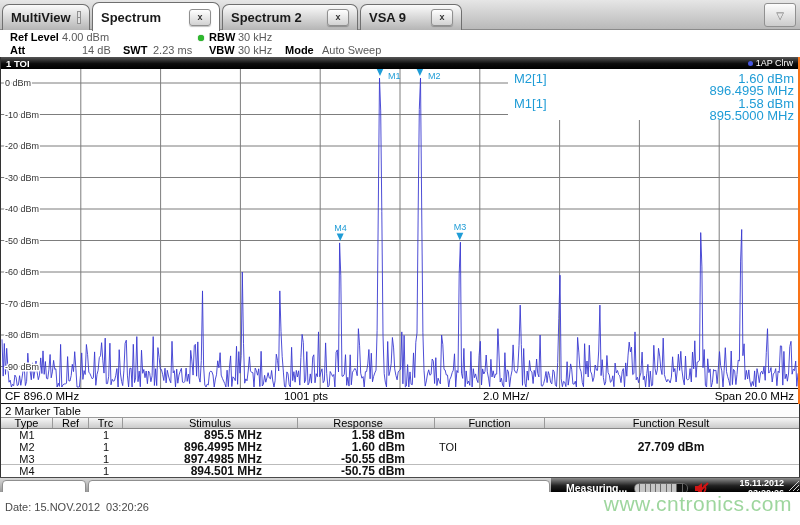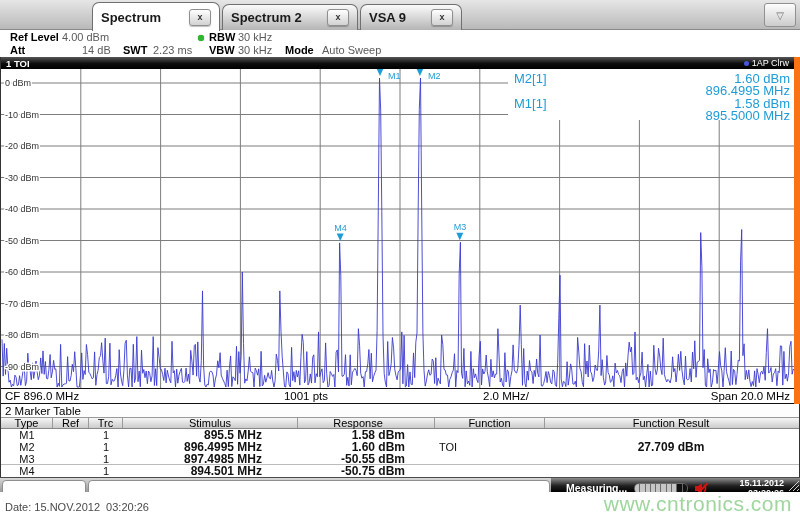--- a/index.html
+++ b/index.html
@@ -24,21 +24,21 @@
   .dropdown-btn{position:absolute;right:4px;top:3px;width:30px;height:22px;border:1px solid #909090;
        border-radius:3px;background:linear-gradient(180deg,#fdfdfd,#cccccc);color:#6f6f6f;
        font-size:10px;display:flex;align-items:center;justify-content:center;z-index:2;}
   
   .infobar{height:27px;position:relative;background:#fff;font-size:11px;}
   .infobar .lbl{font-weight:bold;color:#000;position:absolute;white-space:nowrap;}
   .infobar .val{color:#5a5a5a;position:absolute;white-space:nowrap;}
   .led{position:absolute;left:198px;top:5px;width:6px;height:6px;border-radius:50%;
        background:#2db92d;box-shadow:0 0 1px #1a7a1a;}
   
-  .toi-window{position:relative;border-left:1px solid #333;border-right:6px solid #f97316;box-sizing:border-box;text-align:center;}
+  .toi-window{position:relative;border-left:1px solid #333;border-right:2px solid #f97316;box-sizing:border-box;text-align:center;}
   .toi-titlebar{height:12px;background:linear-gradient(180deg,#565656,#0d0d0d 55%,#000);color:#fff;
        font-size:9.5px;font-weight:bold;display:flex;align-items:center;padding:0 5px;}
   .trace-label{margin-left:auto;display:flex;align-items:center;gap:3px;font-weight:normal;font-size:9px;color:#fff;}
   .trace-dot{width:5px;height:5px;border-radius:50%;background:#4656e0;}
   .plot{position:relative;height:319px;background:#fff;overflow:hidden;}
   .plot svg{position:absolute;left:0;top:0;}
   .marker-readout{position:absolute;top:0;left:507px;right:0;height:51px;background:#fff;
        font-size:13px;color:#1f9cd6;}
   .marker-readout .nm{position:absolute;left:6px;}
   .marker-readout .lv{position:absolute;right:4px;}
@@ -86,20 +86,29 @@
   .footer{height:24px;position:relative;background:#fff;}
   .footer-date{position:absolute;left:5px;top:9px;font-size:11px;color:#4a4a4a;white-space:pre;}
   .watermark{position:absolute;right:8px;top:0;font-size:21px;color:#9ed69e;letter-spacing:.5px;}
 </style>
 </head>
 <body>
 
 <div class="screen">
 
   <div class="tabbar">
+    <div class="tab inactive" style="left:2px;width:88px;">
+      <span>MultiView</span>
+      <span class="mv-grid">
+          <span></span>
+          <span></span>
+          <span></span>
+          <span></span>
+        </span>
+    </div>
     <div class="tab active" style="left:92px;width:128px;">
       <span>Spectrum</span>
       <span class="close-btn">x</span>
     </div>
     <div class="tab inactive" style="left:222px;width:136px;">
       <span>Spectrum 2</span>
       <span class="close-btn">x</span>
     </div>
     <div class="tab inactive" style="left:360px;width:102px;">
       <span>VSA 9</span>

